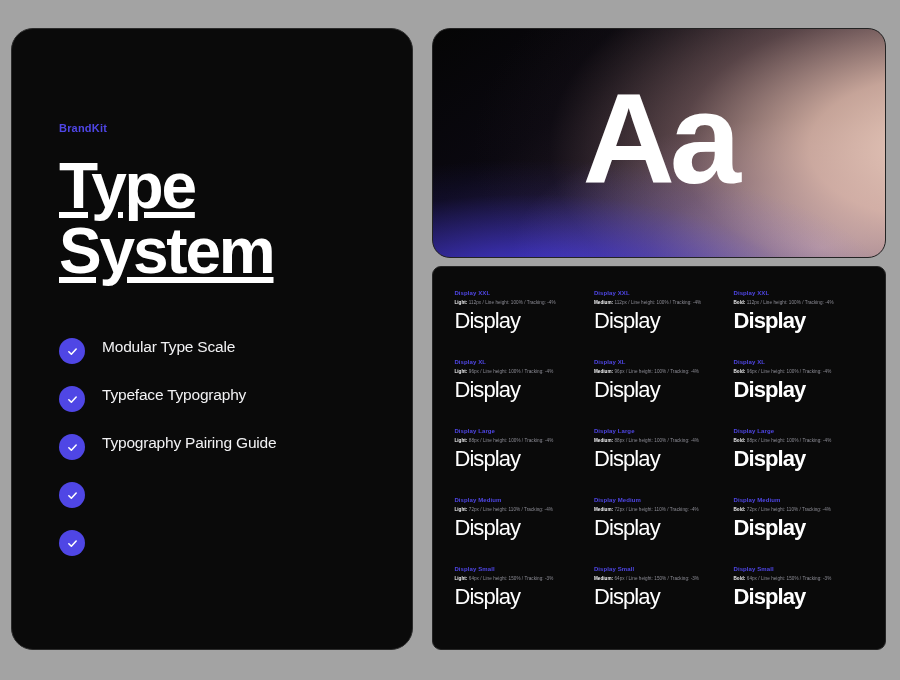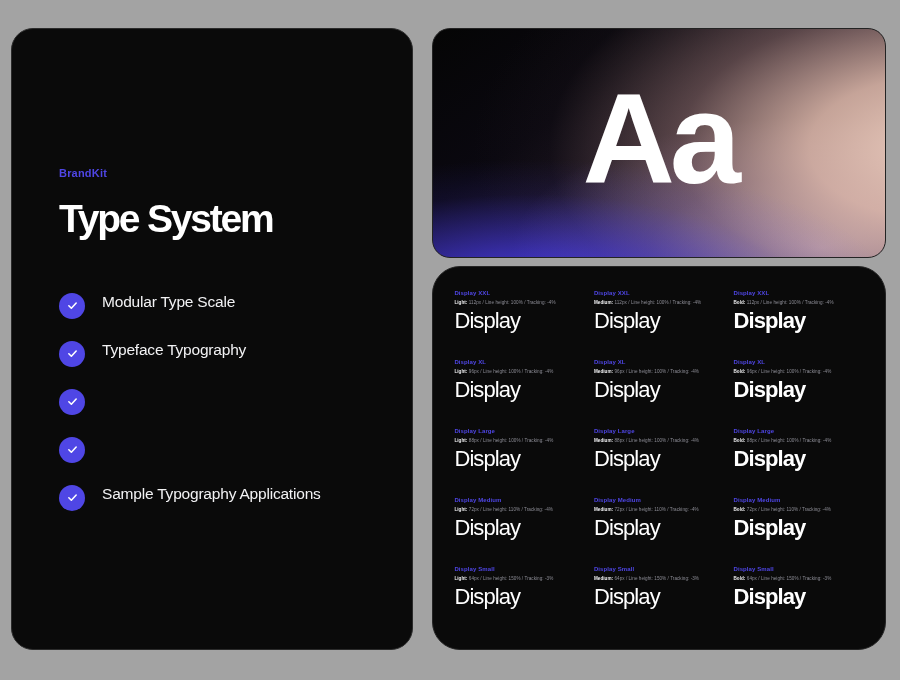--- a/index.html
+++ b/index.html
@@ -38,25 +38,26 @@
   .eyebrow {
     color: #4f46e5;
     font-size: 11px;
     font-weight: bold;
     letter-spacing: 0.2px;
     margin-bottom: 20px;
   }
 
   .hero-title {
     color: #ffffff;
-    font-size: 39px;
+    font-size: 64px;
     font-weight: bold;
     letter-spacing: -2.2px;
     line-height: 1.02;
     margin-bottom: 54px;
+    text-decoration: underline;
   }
 
   .feature-list {
     list-style: none;
     display: flex;
     flex-direction: column;
     gap: 22px;
   }
 
   .feature-item {
@@ -117,21 +118,21 @@
     letter-spacing: -5px;
     line-height: 1;
     padding-bottom: 8px;
   }
 
   
   .specimen-card {
     flex: 1;
     background: #0a0a0a;
     border: 1px solid #252525;
-    border-radius: 28px;
+    border-radius: 9px;
     padding: 21px 17px 16px 21px;
     overflow: hidden;
   }
 
   .specimen-grid {
     display: grid;
     grid-template-columns: repeat(3, 1fr);
     grid-auto-rows: 1fr;
     height: 100%;
     column-gap: 5px;
@@ -202,35 +203,35 @@
             </svg>
           </span>
           <span class="feature-label">Typeface Typography</span>
         </li>
         <li class="feature-item">
           <span class="check-badge">
             <svg width="11" height="11" viewBox="0 0 24 24" fill="none" stroke="#ffffff" stroke-width="3.4" stroke-linecap="round" stroke-linejoin="round">
               <polyline points="4,12.5 9.5,18 20,6.5"></polyline>
             </svg>
           </span>
-        </li>
-        <li class="feature-item">
-          <span class="check-badge">
-            <svg width="11" height="11" viewBox="0 0 24 24" fill="none" stroke="#ffffff" stroke-width="3.4" stroke-linecap="round" stroke-linejoin="round">
-              <polyline points="4,12.5 9.5,18 20,6.5"></polyline>
-            </svg>
-          </span>
-        </li>
-        <li class="feature-item">
-          <span class="check-badge">
-            <svg width="11" height="11" viewBox="0 0 24 24" fill="none" stroke="#ffffff" stroke-width="3.4" stroke-linecap="round" stroke-linejoin="round">
-              <polyline points="4,12.5 9.5,18 20,6.5"></polyline>
-            </svg>
-          </span>
-          <span class="feature-label">Sample Typography Applications</span>
+          <span class="feature-label">Typography Pairing Guide</span>
+        </li>
+        <li class="feature-item">
+          <span class="check-badge">
+            <svg width="11" height="11" viewBox="0 0 24 24" fill="none" stroke="#ffffff" stroke-width="3.4" stroke-linecap="round" stroke-linejoin="round">
+              <polyline points="4,12.5 9.5,18 20,6.5"></polyline>
+            </svg>
+          </span>
+        </li>
+        <li class="feature-item">
+          <span class="check-badge">
+            <svg width="11" height="11" viewBox="0 0 24 24" fill="none" stroke="#ffffff" stroke-width="3.4" stroke-linecap="round" stroke-linejoin="round">
+              <polyline points="4,12.5 9.5,18 20,6.5"></polyline>
+            </svg>
+          </span>
         </li>
       </ul>
   </div>
 
   <div class="right-col">
 
     <div class="aa-card">
       <div class="aa-glyph">Aa</div>
     </div>
 

